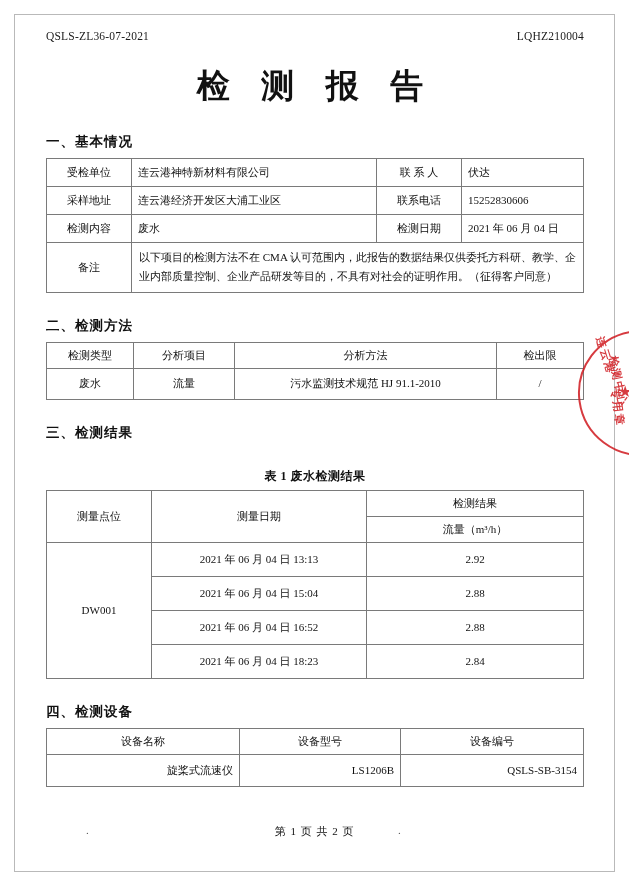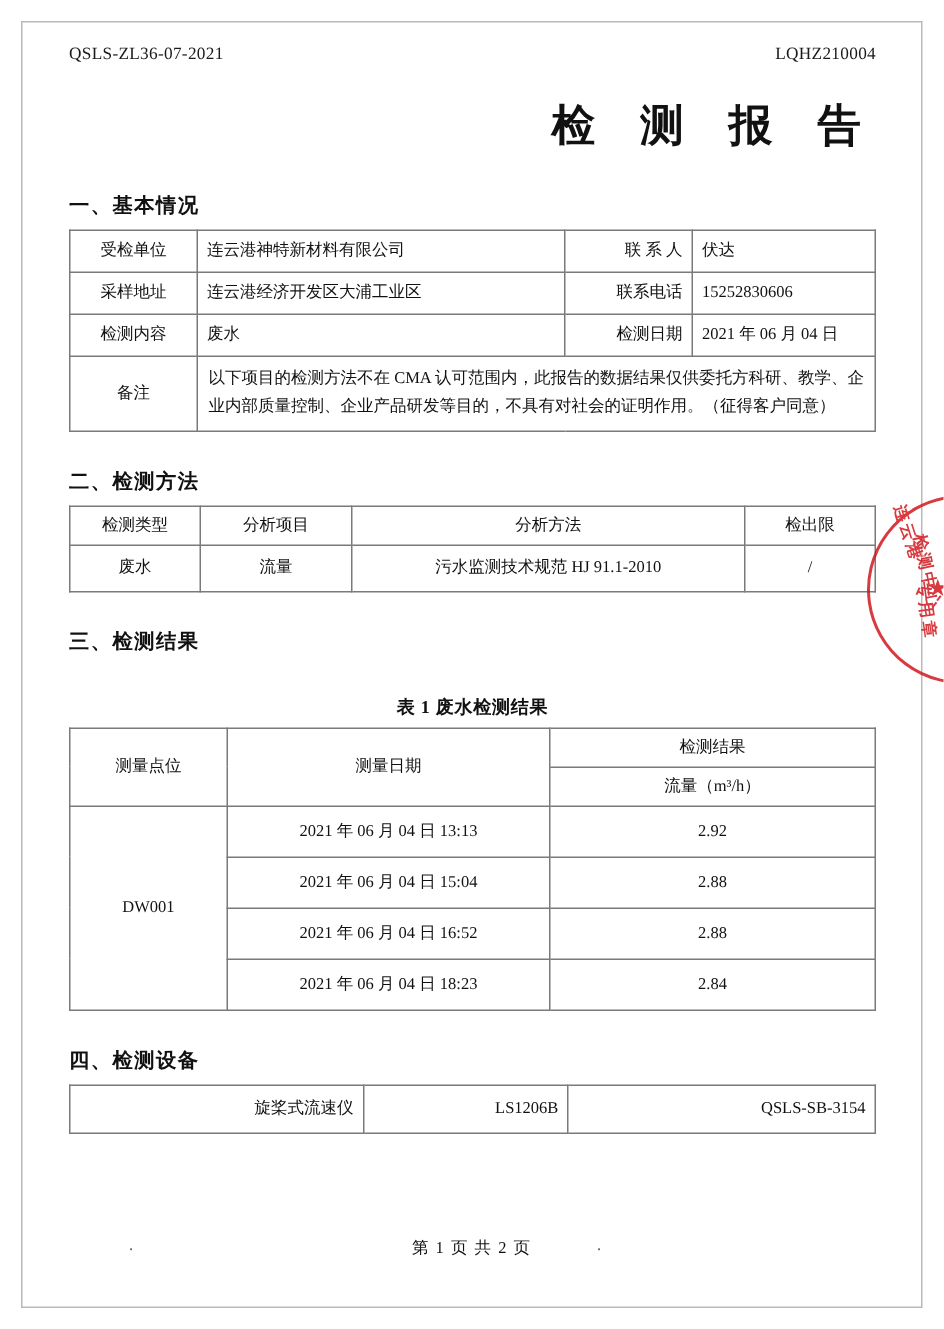--- a/index.html
+++ b/index.html
@@ -40,22 +40,22 @@
   }
   .hdr-row {
     display: flex;
     justify-content: space-between;
     align-items: flex-start;
     font-size: 11.5px;
     letter-spacing: 0.2px;
     color: #1a1a1a;
   }
   .doc-title {
-    text-align: right;
-    font-size: 29px;
+    text-align: center;
+    font-size: 33px;
     font-weight: bold;
     letter-spacing: 10px;
     margin-top: 22px;
     margin-bottom: 20px;
     font-family: "DejaVu Serif", "Liberation Serif", serif;
   }
   .section-title {
     font-size: 13.5px;
     font-weight: bold;
     margin-top: 24px;
@@ -72,21 +72,21 @@
     padding: 4px 6px;
     font-weight: normal;
     vertical-align: middle;
     line-height: 1.55;
   }
   .c { text-align: center; }
   .l { text-align: left; }
   .tbl-basic td { height: 19px; }
   .tbl-basic .lbl { width: 72px; text-align: center; }
   .tbl-basic .val1 { width: 232px; }
-  .tbl-basic .lbl2 { width: 72px; text-align: right; margin-top: 11px; }
+  .tbl-basic .lbl2 { width: 72px; text-align: center; margin-top: 11px; }
   .note-cell {
     line-height: 1.75;
     padding: 5px 7px;
     text-align: justify;
   }
   .tbl-method td { height: 22px; }
   .table-caption {
     text-align: center;
     font-size: 12px;
     font-weight: bold;
@@ -236,20 +236,25 @@
       <tr>
         <td class="c">2021 年 06 月 04 日 18:23</td>
         <td class="c">2.84</td>
       </tr>
     </tbody>
       </table>
 
     <div class="section-title">四、检测设备</div>
     <table class="tbl-dev">
       <tbody>
+          <tr>
+        <th class="c" style="width:180px">设备名称</th>
+        <th class="c" style="width:148px">设备型号</th>
+        <th class="c">设备编号</th>
+      </tr>
       <tr>
         <td class="c">旋桨式流速仪</td>
         <td class="c">LS1206B</td>
         <td class="c">QSLS-SB-3154</td>
       </tr>
     </tbody>
       </table>
   </div>
 
   <div class="seal">

